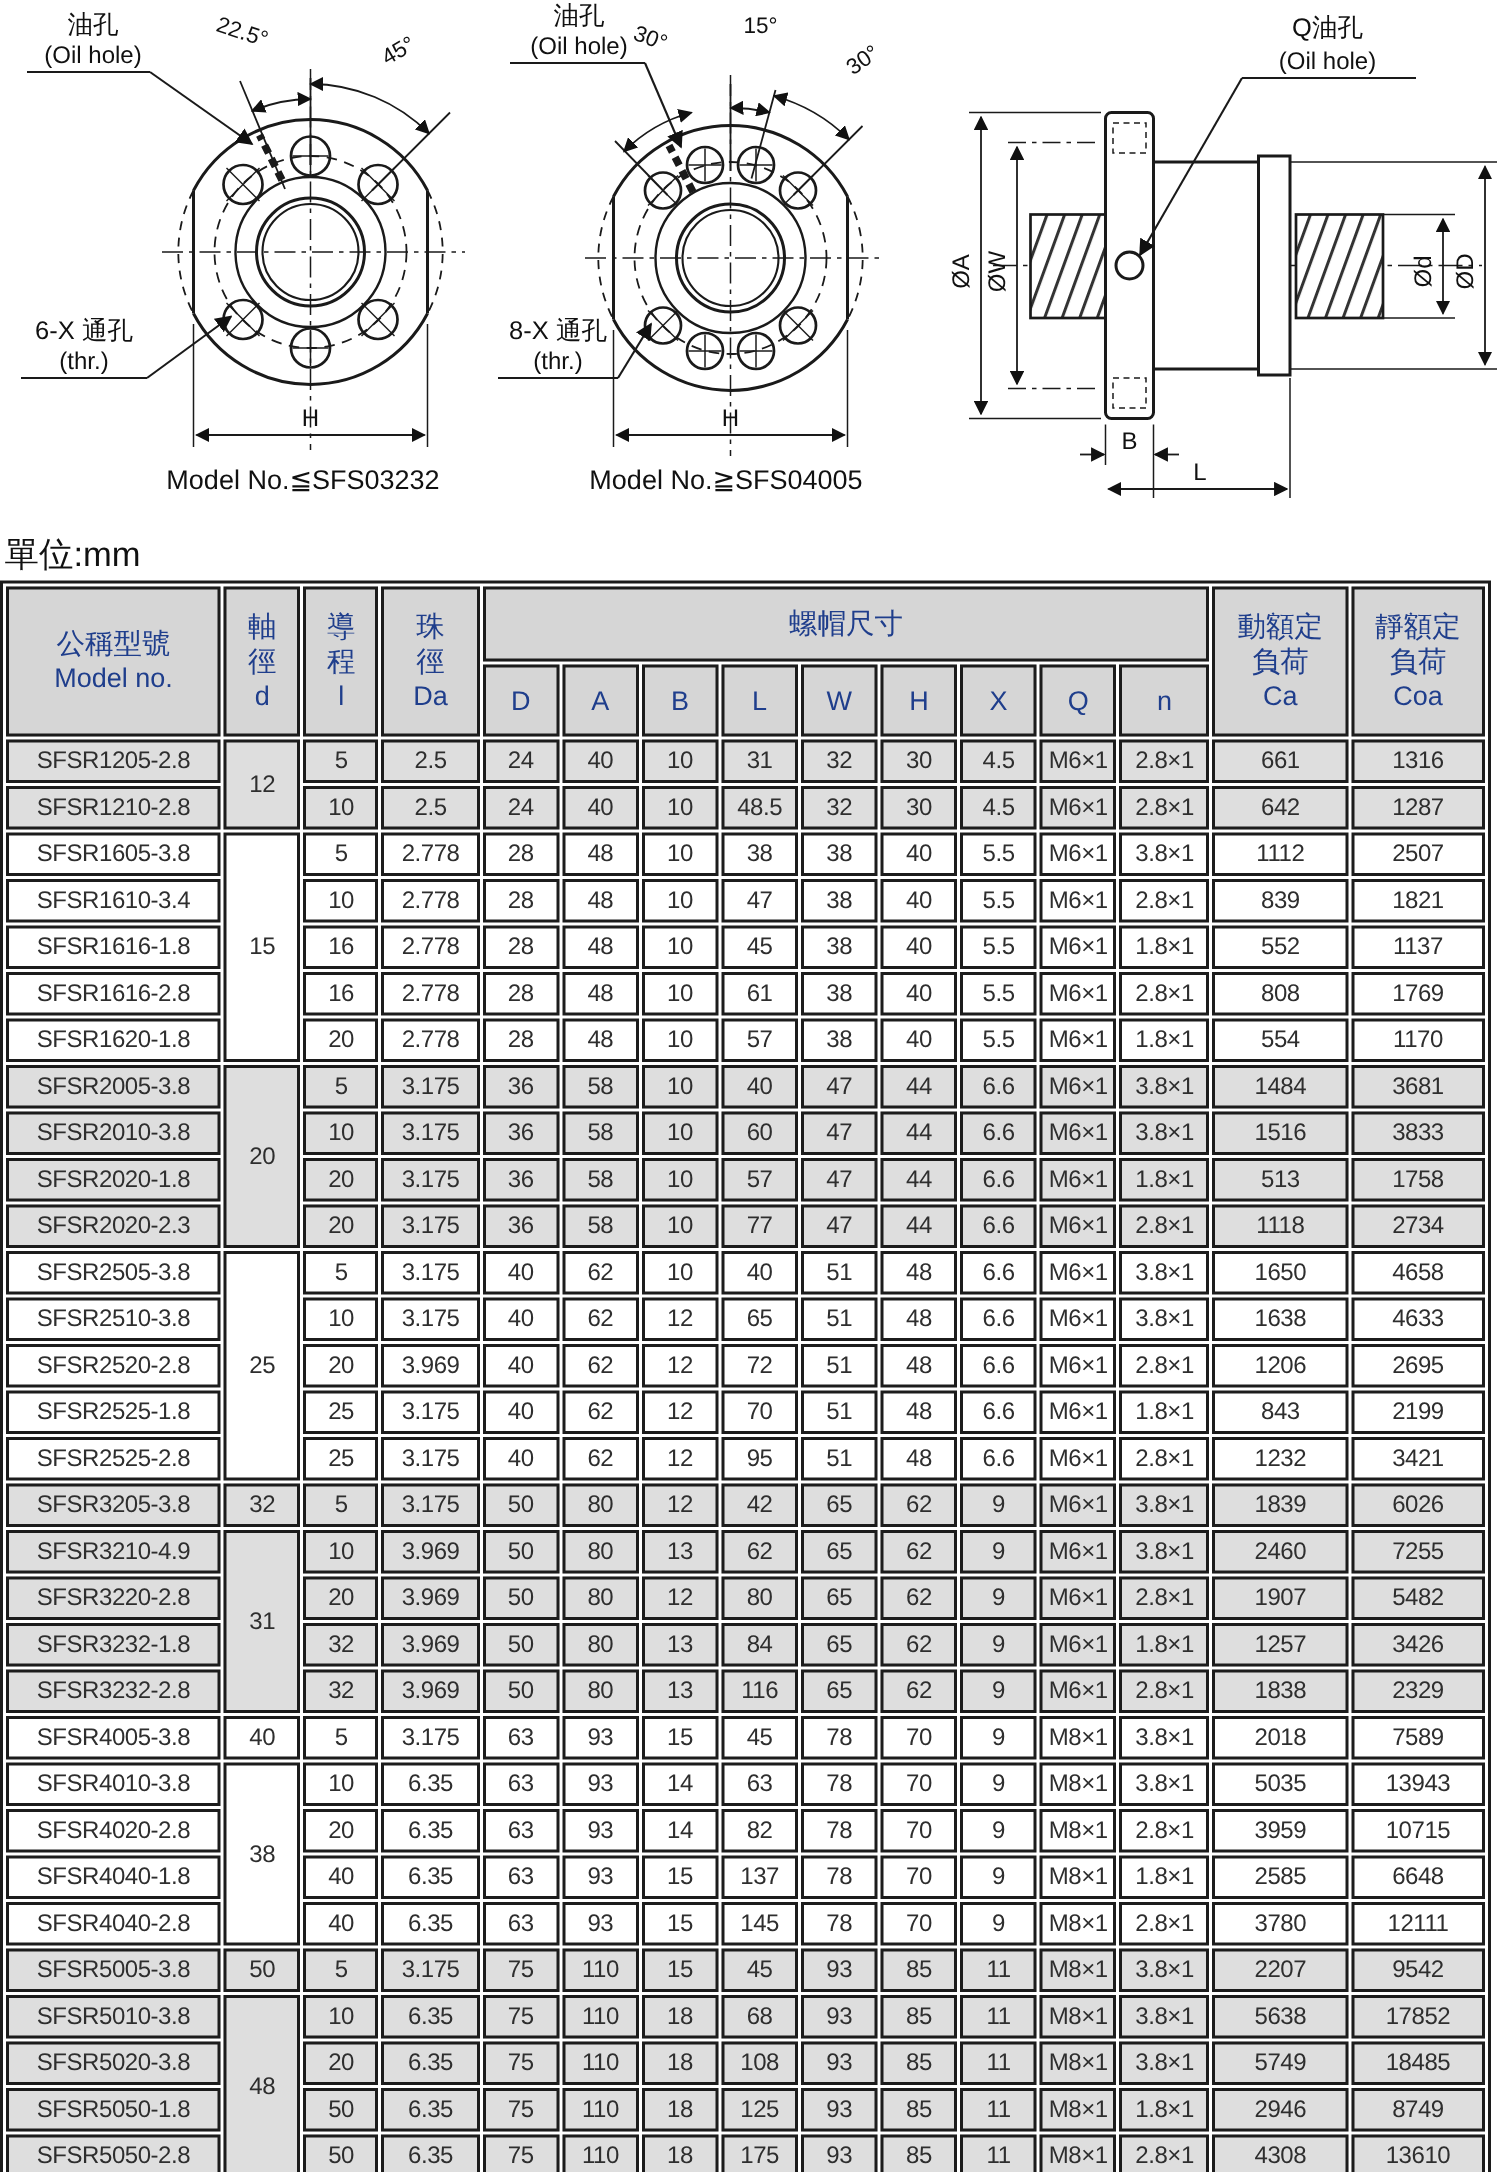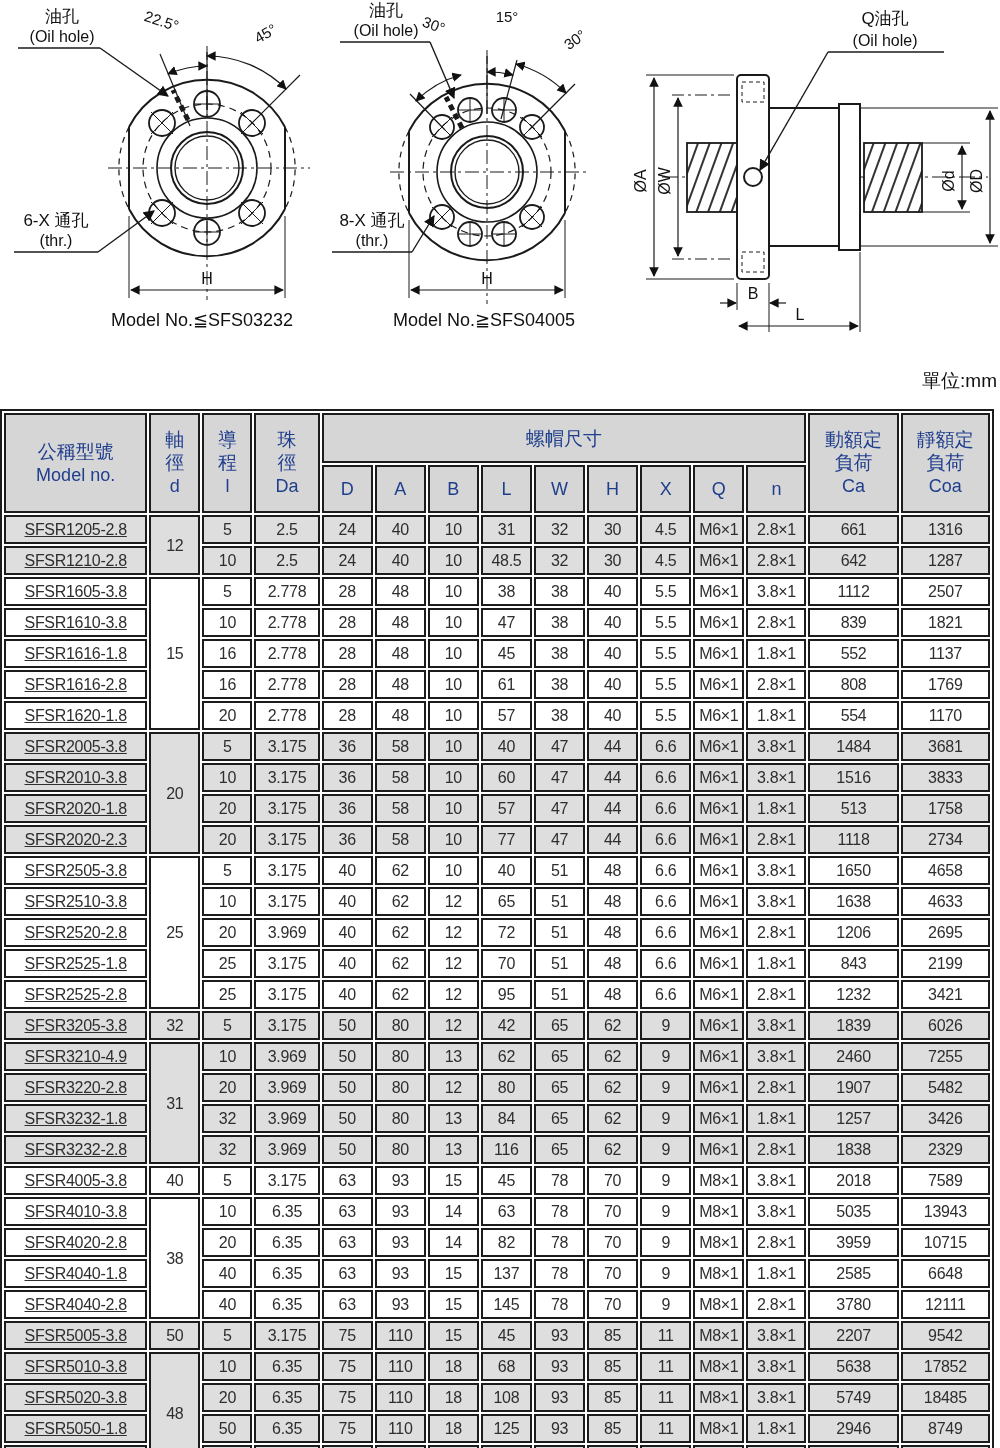--- a/index.html
+++ b/index.html
@@ -10,38 +10,38 @@
   .drawings{display:flex;width:1000px;height:352px;align-items:flex-start;padding-left:12px;}
   .drawings svg{display:block;}
   svg text{font-family:"Liberation Sans",sans-serif;fill:#111;}
   .cjk{font-size:17px;}
   .lat{font-size:16px;}
   .ang{font-size:15px;}
   .cap{font-size:18px;}
   .dim{font-size:16px;}
 
   
-  .unit-row{width:994px;margin:15px 3px;text-align:right;font-size:19px;
+  .unit-row{width:994px;margin:4px 3px;text-align:left;font-size:23px;
             height:27px;line-height:27px;color:#111;}
 
   
   .table-wrap{margin:0 0;width:994px;box-sizing:border-box;}
   table.spec{border-collapse:separate;border-spacing:2px;background:#fff;
              table-layout:fixed;width:994px;box-sizing:border-box;
              border:2px solid #1c1c1c;}
   table.spec td,table.spec th{border:2px solid #1c1c1c;box-sizing:border-box;
              text-align:center;vertical-align:middle;padding:0;overflow:hidden;
              font-weight:normal;}
   th.hdr{background:#d6d6d6;color:#1f3e8c;font-size:19px;line-height:23px;}
   th.hdr .en{font-size:18px;}
   tr.tier1 th{height:50px;}
   tr.tier2 th{height:48px;font-size:18px;}
   td.cell{height:29px;line-height:25px;font-size:16px;color:#2e2e2e;
           letter-spacing:-0.3px;}
-  td.model{text-align:left;padding-left:6px;text-decoration:underline;}
+  td.model{text-align:left;padding-left:6px;}
   .shade{background:#dedede;}
   .noshade{background:#ffffff;}
 </style>
 </head>
 <body>
 <div class="page">
 
 <div class="drawings">
 
   <svg width="320" height="352" viewBox="0 0 320 352">
@@ -369,21 +369,21 @@
             <td class="cell noshade">38</td>
             <td class="cell noshade">38</td>
             <td class="cell noshade">40</td>
             <td class="cell noshade">5.5</td>
             <td class="cell noshade">M6×1</td>
             <td class="cell noshade">3.8×1</td>
             <td class="cell noshade">1112</td>
             <td class="cell noshade">2507</td>
           </tr>
           <tr>
-            <td class="cell noshade model">SFSR1610-3.8</td>
+            <td class="cell noshade model">SFSR1610-3.4</td>
             <td class="cell noshade">10</td>
             <td class="cell noshade">2.778</td>
             <td class="cell noshade">28</td>
             <td class="cell noshade">48</td>
             <td class="cell noshade">10</td>
             <td class="cell noshade">47</td>
             <td class="cell noshade">38</td>
             <td class="cell noshade">40</td>
             <td class="cell noshade">5.5</td>
             <td class="cell noshade">M6×1</td>

